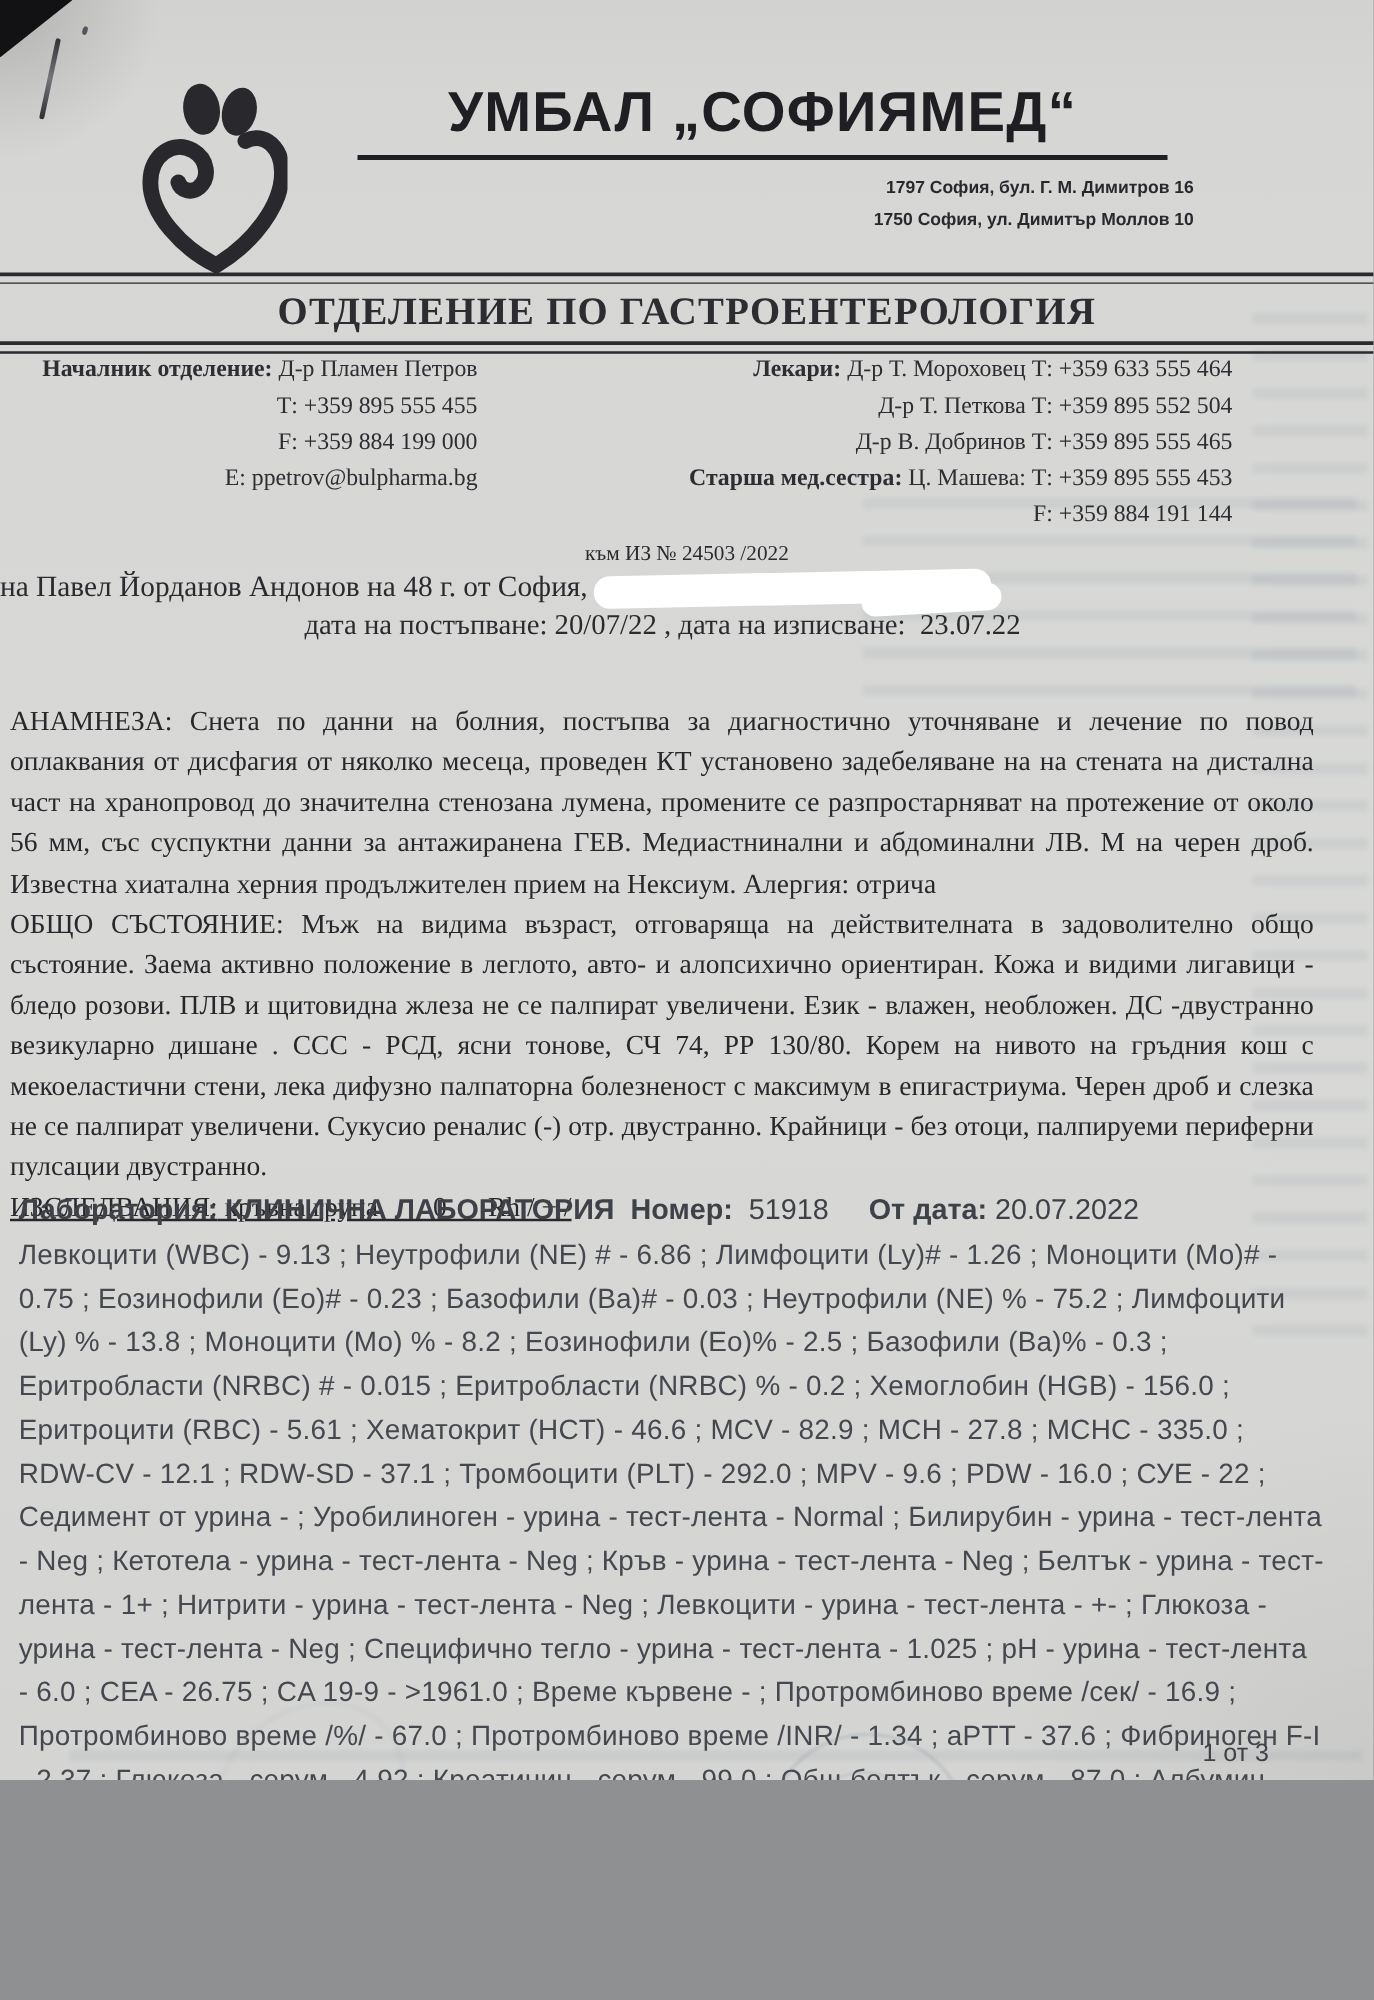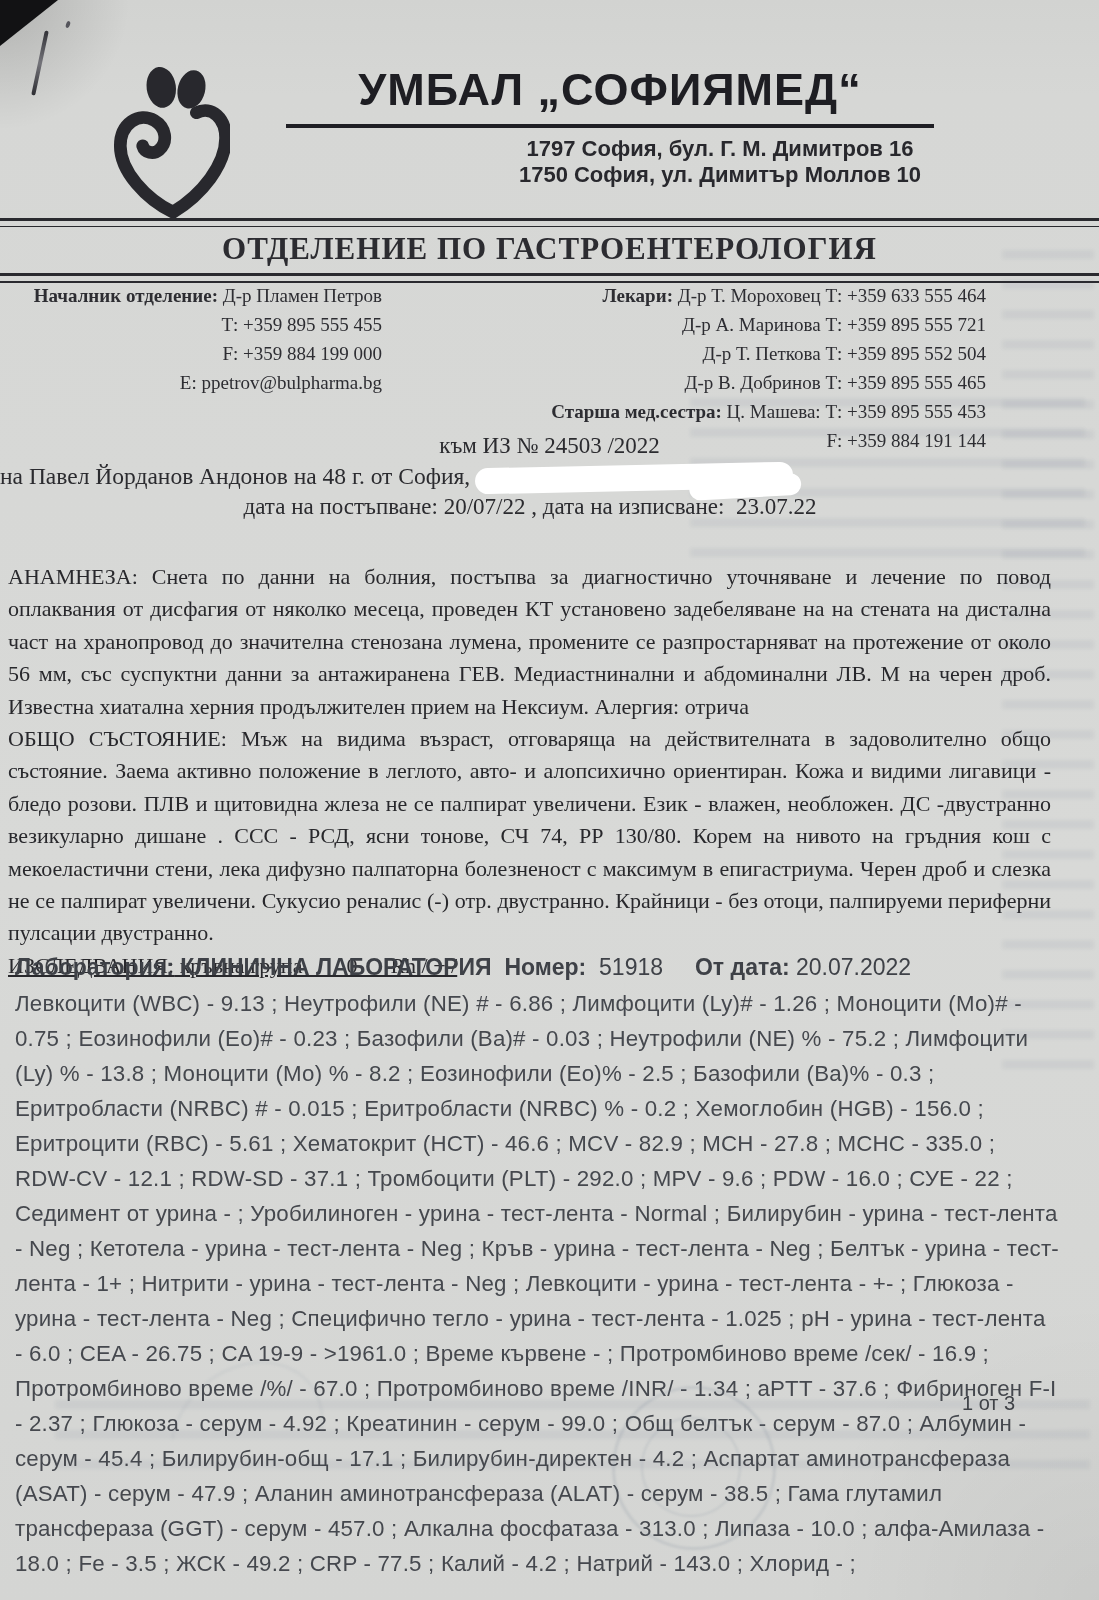--- a/index.html
+++ b/index.html
@@ -1,17 +1,17 @@
 <!DOCTYPE html>
 <html lang="bg"><head>
 <meta charset="utf-8">
 <style>
   html,body { margin:0; padding:0; background:#8f9092; }
   .page {
-    position:relative; width:1099px; height:1600px; margin:0 auto; overflow:hidden;
+    position:relative; width:1099px; height:1424px; margin:0 auto; overflow:hidden;
     font-family:"Liberation Serif", serif; color:#2b2b2f;
     background:
       radial-gradient(circle at 0% 0%, rgba(0,0,0,.16), rgba(0,0,0,0) 130px),
       radial-gradient(circle at 100% 100%, rgba(0,0,0,.05), rgba(0,0,0,0) 300px),
       linear-gradient(180deg, #d2d3d1 0%, #d6d7d5 6%, #d8d9d7 55%, #d4d5d3 100%);
   }
   
   .corner-shadow { position:absolute; left:0; top:0; width:58px; height:46px; background:#121214;
     clip-path:polygon(0 0,100% 0,0 100%); }
   .pen-mark { position:absolute; left:38px; top:30px; width:4px; height:66px; border-radius:2px;
@@ -28,41 +28,41 @@
     border:2px solid rgba(118,132,150,.22); border-bottom-color:transparent; border-left-color:transparent;
     transform:rotate(-40deg); filter:blur(1.5px); opacity:.6; }
 
   
   .letterhead { position:absolute; top:58px; left:0; width:1099px; }
   .logo { position:absolute; left:112px; top:6px; width:118px; height:156px; }
   .brand { position:absolute; left:250px; top:6px; width:720px; text-align:center; }
   .hospital-name { font-family:"Liberation Sans", sans-serif; font-weight:bold; font-size:45px;
     letter-spacing:1px; color:#1e1e23; }
   .name-rule { width:648px; height:4px; background:#1f1f24; margin:8px auto 0 auto; }
-  .addresses { margin:8px 0 0 235px; width:470px; text-align:center;
-    font-family:"Liberation Sans", sans-serif; font-weight:bold; font-size:22px; line-height:26px; color:#28282d; }
+  .addresses { margin:8px 0 0 235px; width:470px; text-align:right;
+    font-family:"Liberation Sans", sans-serif; font-weight:bold; font-size:14px; line-height:26px; color:#28282d; }
 
   
   .dept-banner { position:absolute; top:218px; left:0; width:1099px; }
   .rule { height:2.5px; background:#2a2a2f; }
   .rule.thin { height:1.8px; }
   .rule.gap { margin-top:5px; }
   .dept-title { text-align:center; font-size:31px; font-weight:bold; letter-spacing:1px;
     color:#2c2c31; padding:4px 0 6px 0; }
 
   
   .contacts { position:absolute; top:281px; left:0; width:1099px; font-size:19px; line-height:29px; color:#2d2d32; }
   .contacts .left  { position:absolute; left:30px;  width:352px; text-align:right; }
   .contacts .right { position:absolute; left:520px; width:466px; text-align:right; }
   .lbl { font-weight:bold; }
 
   
   .title-block { position:absolute; top:413px; left:0; width:1099px; }
   .ep-title { text-align:center; padding-left:52px; font-size:27px; font-weight:bold; letter-spacing:2px; color:#242429; }
-  .case-ref { margin-top:20px; text-align:center; font-size:23px; }
+  .case-ref { margin-top:20px; text-align:center; font-size:17px; }
   .patient-line { margin-top:4px; font-size:23.5px; }
   .dates-line { margin-top:3px; text-align:center; padding-right:55px; font-size:23px; white-space:pre-wrap;padding-left:16px; }
   .redaction { display:inline-block; position:relative; width:318px; height:26px; background:#ffffff;
     border-radius:14px; vertical-align:-7px; margin-left:5px; transform:rotate(-1.2deg); }
   .redaction .tail { position:absolute; right:-8px; bottom:-9px; width:112px; height:22px;
     background:#ffffff; border-radius:12px; transform:rotate(-2deg); }
 
   
   .narrative { position:absolute; top:561px; left:8px; width:1043px; font-size:22px;
     line-height:32.4px; text-align:justify; color:#28282c; }
@@ -119,21 +119,20 @@
 
   <div class="contacts">
     <div class="left">
       <div><span class="lbl">Началник отделение:</span><span> Д-р Пламен Петров</span></div>
       <div>Т: +359 895 555 455</div>
       <div>F: +359 884 199 000</div>
       <div>E: ppetrov@bulpharma.bg</div>
     </div>
     <div class="right">
       <div><span class="lbl">Лекари:</span><span> Д-р Т. Мороховец Т: +359 633 555 464</span></div>
-      <div>Д-р А. Маринова Т: +359 895 555 721</div>
       <div>Д-р Т. Петкова Т: +359 895 552 504</div>
       <div>Д-р В. Добринов Т: +359 895 555 465</div>
       <div><span class="lbl">Старша мед.сестра:</span><span> Ц. Машева: Т: +359 895 555 453</span></div>
       <div>F: +359 884 191 144</div>
     </div>
   </div>
 
   <div class="title-block">
     <div class="case-ref">към ИЗ № 24503 /2022</div>
     <div class="patient-line">

